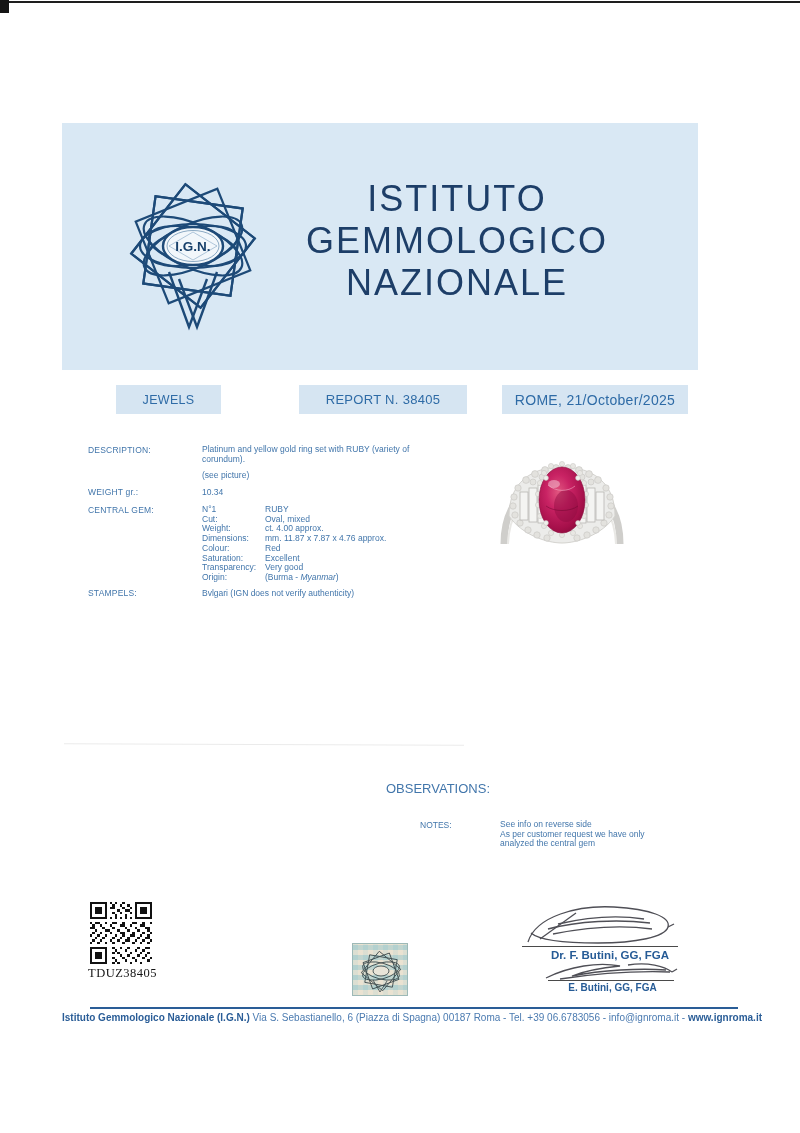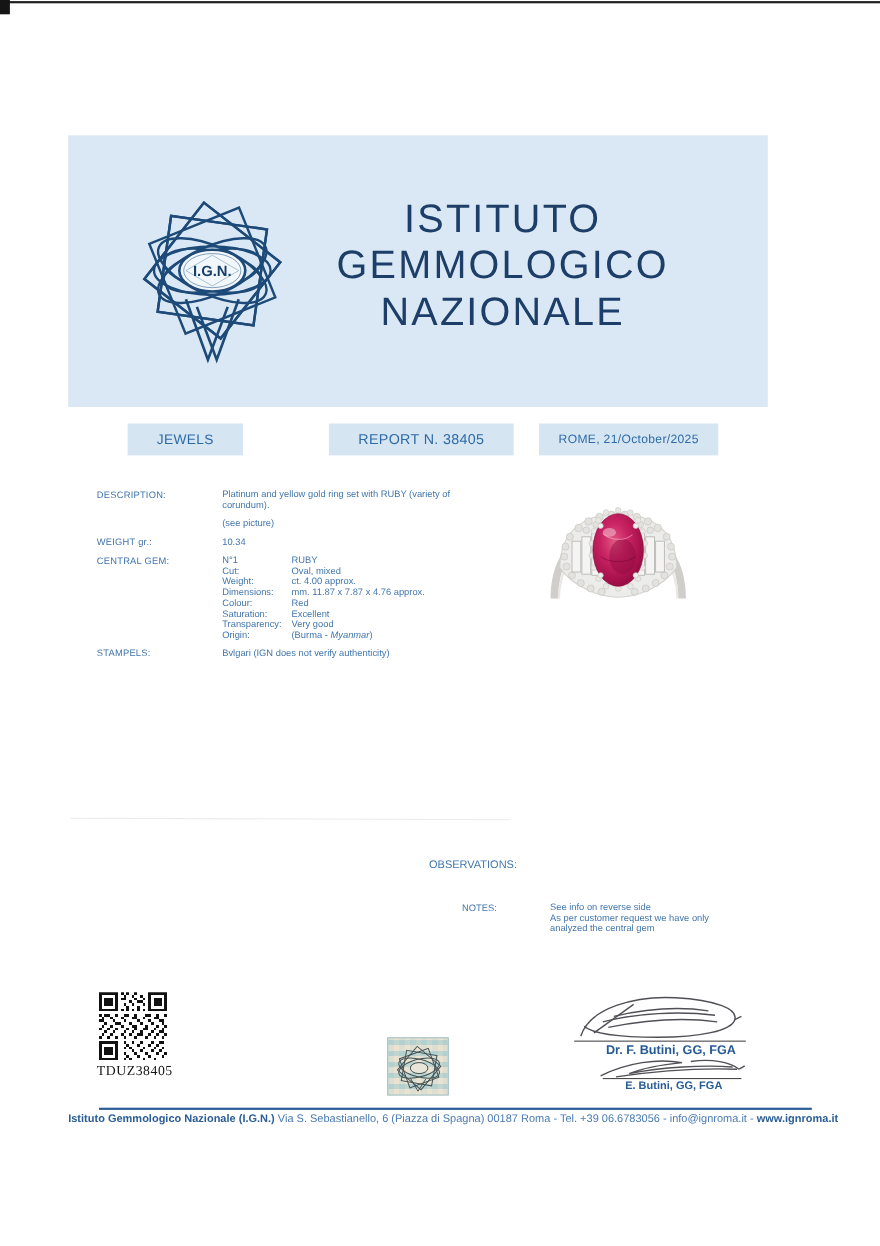--- a/index.html
+++ b/index.html
@@ -16,37 +16,37 @@
   .header-box { position:absolute; left:62px; top:123px; width:636px; height:247px; background:#d9e8f4; }
   .logo-wrap { position:absolute; left:60px; top:50px; width:142px; height:162px; }
   .title-block { position:absolute; left:195px; top:55px; width:400px; text-align:center;
                  color:#1d3e68; font-size:36px; line-height:42px; letter-spacing:2px; font-weight:400; }
 
   
   .banner-box { position:absolute; top:385px; height:29px; background:#d6e5f2; color:#2e6ba6;
                 display:flex; align-items:center; justify-content:center; letter-spacing:.3px; }
   .box-jewels { left:116px; width:105px; font-size:12.5px; }
   .box-report { left:299px; width:168px; font-size:13px; }
-  .box-date   { left:490px; width:163px; font-size:11px; }
+  .box-date   { left:502px; width:186px; font-size:14px; }
 
   
   .blue { color:#4276ab; }
   .lbl { position:absolute; left:88px; font-size:8.5px; letter-spacing:.2px; }
   .val { position:absolute; left:202px; font-size:8.5px; }
   .desc-lines div { line-height:9.7px; }
   .gem-rows { position:absolute; left:202px; top:505px; font-size:8.5px; }
   .gem-row { line-height:9.7px; white-space:nowrap; }
   .gem-row .sub { display:inline-block; width:63px; }
   .it { font-style:italic; }
 
   
   .ring-photo { position:absolute; left:478px; top:440px; width:168px; height:110px; }
 
   
-  .obs-label { position:absolute; left:370px; top:781px; width:120px; text-align:center; font-size:10px; }
+  .obs-label { position:absolute; left:370px; top:781px; width:120px; text-align:right; font-size:13px; }
   .obs-lines { position:absolute; left:470px; top:781px; width:221px; text-align:right; font-size:8.5px; line-height:9.6px; }
   .obs-lines .pad { padding-right:22px; }
   .notes-label { position:absolute; left:420px; top:820px; width:74px; text-align:left; font-size:8.5px; }
   .notes-lines { position:absolute; left:500px; top:820px; width:220px; text-align:left; font-size:8.5px; line-height:9.6px; }
 
   
   .qr { position:absolute; left:90px; top:902px; width:62px; height:62px; }
   .qr-label { position:absolute; left:88px; top:966px; font-family:"Liberation Serif", serif;
               font-size:12.5px; color:#151515; letter-spacing:.5px; }
   .hologram { position:absolute; left:352px; top:943px; width:56px; height:53px;

